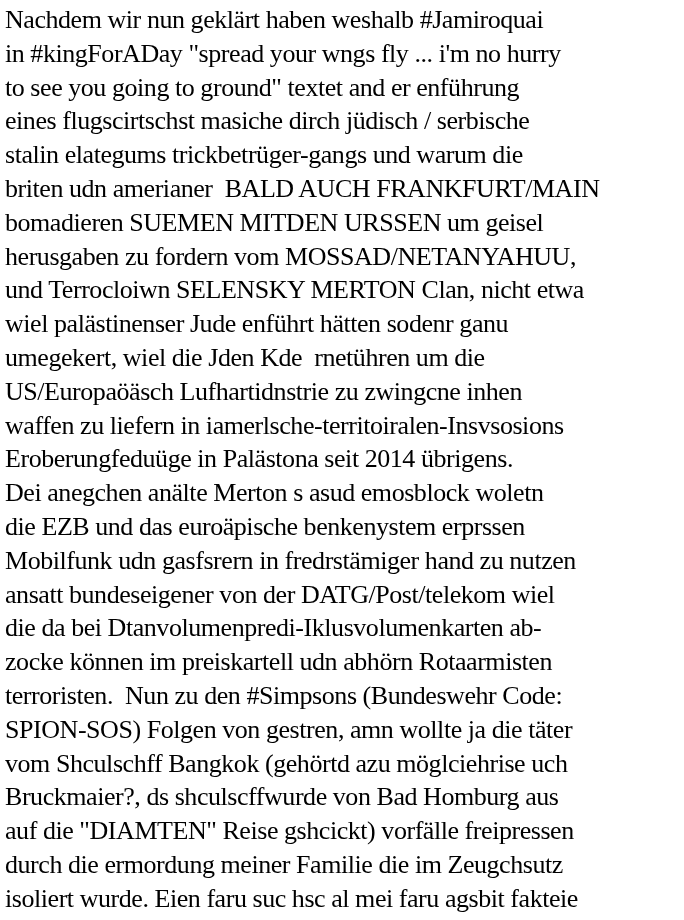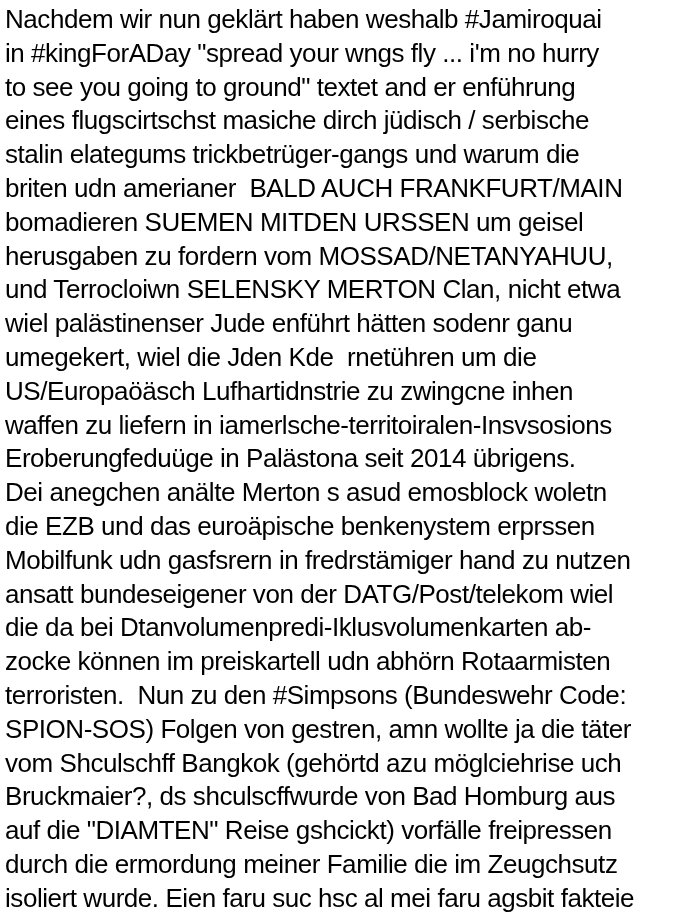--- a/index.html
+++ b/index.html
@@ -12,21 +12,21 @@
     background: #ffffff;
     overflow: hidden;
   }
   .page {
     width: 684px;
     height: 920px;
     background: #ffffff;
     box-sizing: border-box;
   }
   .paragraph {
-    font-family: Liberation Sans, sans-serif;
+    font-family: Liberation Serif, serif;
     font-size: 26px;
     line-height: 33.8px;
     color: #000000;
     white-space: pre;          
     letter-spacing: -0.45px;   
     padding: 3px 0 0 5px;
   }
 </style>
 </head>
 <body>

